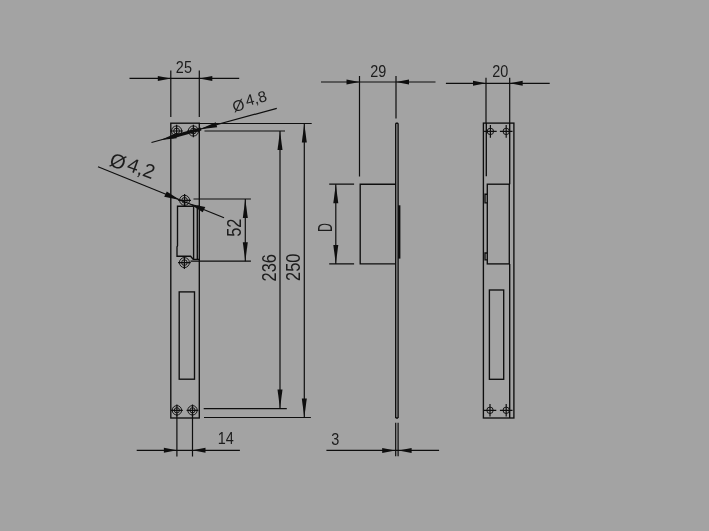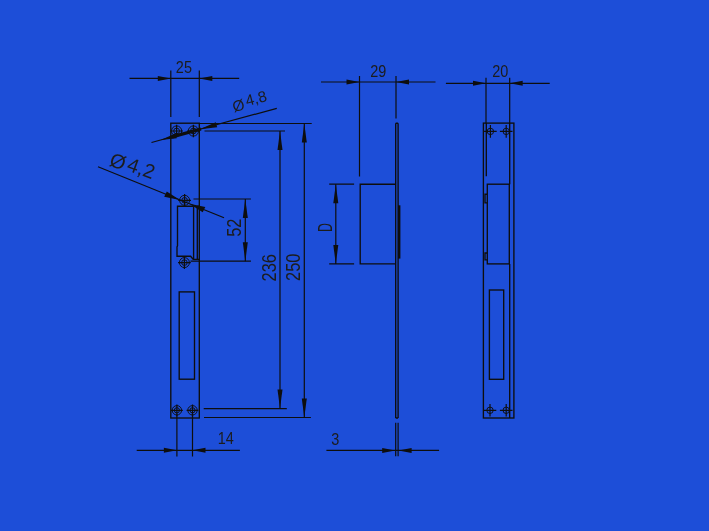--- a/index.html
+++ b/index.html
@@ -1,16 +1,16 @@
 <!DOCTYPE html>
 <html><head>
 <meta charset="utf-8">
 <style>
   html,body{margin:0;padding:0;background:#fff;}
-  #page{width:709px;height:531px;position:relative;background:#1d4ed8;overflow:hidden;}
+  #page{width:709px;height:531px;position:relative;background:#a3a3a3;overflow:hidden;}
   svg{display:block;}
   text{font-family:"Liberation Sans",sans-serif;fill:#1c1c1c;}
 </style>
 </head>
 <body>
 <div id="page">
 <svg width="709" height="531" viewBox="0 0 709 531">
 <defs>
 </defs>
 <g stroke="#0e0e0e" stroke-width="1.35" fill="none" stroke-linecap="butt">

